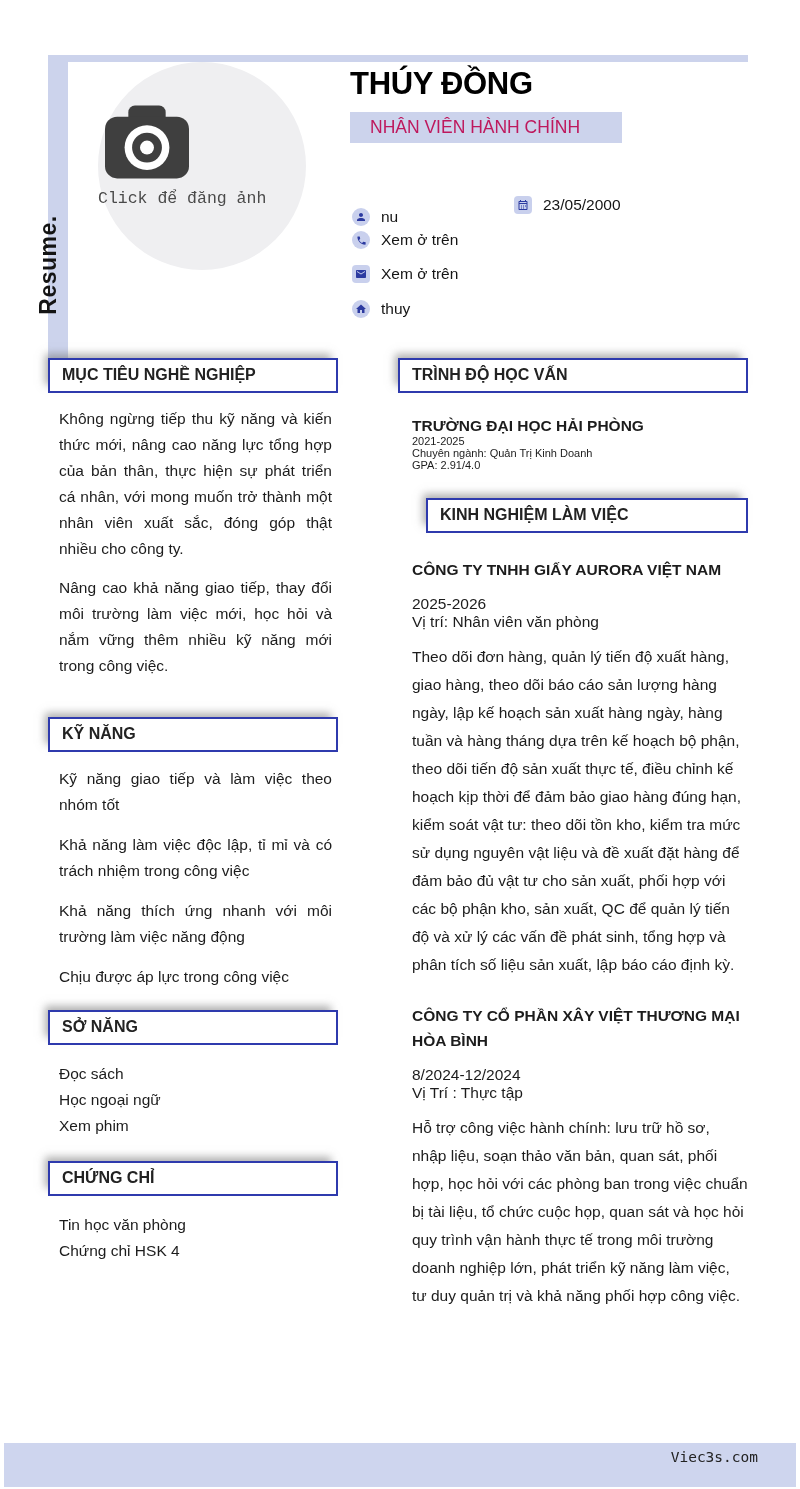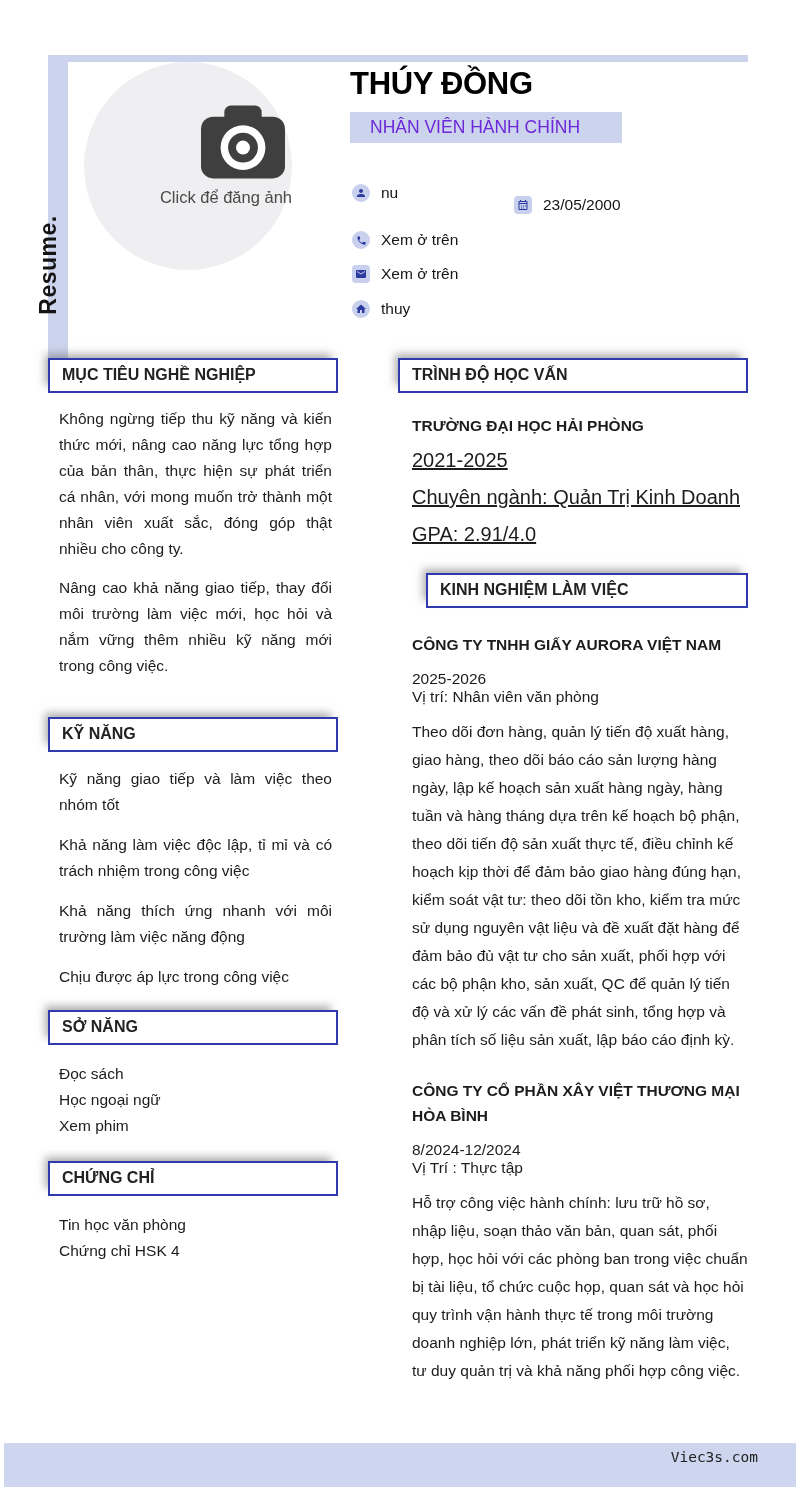--- a/index.html
+++ b/index.html
@@ -10,31 +10,31 @@
   
   .topbar{position:absolute;left:48px;top:55px;width:700px;height:7px;background:#ccd3ec;}
   .leftstripe{position:absolute;left:48px;top:55px;width:20px;height:303px;background:#ccd3ec;}
   .resume-label{
     position:absolute;left:-23px;top:250px;width:145px;height:30px;
     transform:rotate(-90deg);text-align:center;
     font-size:23px;font-weight:700;color:#141414;letter-spacing:.5px;
   }
   
   .photo{
-    position:absolute;left:84px;top:62px;width:208px;height:208px;border-radius:50%;
-    background:#efeff1;text-align:right;cursor:pointer;
+    position:absolute;left:98px;top:62px;width:208px;height:208px;border-radius:50%;
+    background:#efeff1;text-align:left;cursor:pointer;font-family:Liberation Mono, monospace;
   }
   .photo svg{margin-top:38px;}
   .photo-label{font-size:16.5px;color:#4a4a4a;margin-top:0px;}
   
   .name{position:absolute;left:350px;top:66px;font-size:31px;font-weight:700;color:#000000;letter-spacing:-.3px;}
   .jobtitle-bar{
     position:absolute;left:350px;top:112px;width:272px;height:31px;background:#ccd3ec;
     line-height:31px;padding-left:20px;box-sizing:border-box;
-    font-size:17.5px;color:#6d28d9;
+    font-size:17.5px;color:#be185d;
   }
   .info-item{position:absolute;display:flex;align-items:center;gap:11px;font-size:15.5px;color:#151515;}
   .icon-badge{
     width:18px;height:18px;flex:0 0 18px;display:flex;align-items:center;justify-content:center;
     background:#c9d0ed;border-radius:50%;
   }
   .icon-badge.square{border-radius:4px;}
   .icon-badge svg{display:block;}
   
   .col-left{position:absolute;left:48px;top:358px;width:290px;}
@@ -49,21 +49,21 @@
   .pad-r{padding-left:14px;padding-right:0px;}
   .objective p{font-size:15.5px;line-height:26px;text-align:justify;margin:13px 0 0;}
   .skill-item{font-size:15.5px;line-height:26px;text-align:justify;margin-top:14px;}
   .plain-line{font-size:15.5px;line-height:26px;margin:0;}
   .list-block{margin-top:16px;}
   .mt-obj{margin-top:38px;}
   .mt-hob{margin-top:20px;}
   .mt-cert{margin-top:22px;}
   .mt-exp{margin-top:27px;margin-left:28px;}
   .edu-school{font-weight:700;font-size:15.5px;margin-top:24px;}
-  .edu-line{font-size:20px;margin-top:14px;text-decoration:underline;}
+  .edu-line{font-size:11px;}
   .job{margin-top:24px;}
   .job-company{font-weight:700;font-size:15.5px;line-height:25px;}
   .job-period{font-size:15.5px;margin-top:13px;}
   .job-position{font-size:15.5px;}
   .job-desc{font-size:15.5px;line-height:28px;margin-top:12px;text-align:left;}
   
   .footer{
     position:absolute;left:4px;right:4px;bottom:2px;height:44px;background:#ced5ee;
     font-family:"DejaVu Sans Mono", monospace;font-size:14.5px;color:#222;
     text-align:right;line-height:28px;padding-right:38px;box-sizing:border-box;
@@ -83,21 +83,21 @@
     <circle cx="50" cy="51" r="24" fill="#ffffff"></circle>
     <circle cx="50" cy="51" r="16" fill="#3f3f3f"></circle>
     <circle cx="50" cy="51" r="7.5" fill="#ffffff"></circle>
   </svg>
   <div class="photo-label">Click để đăng ảnh</div>
 </div>
 
 <div class="name">THÚY ĐỒNG</div>
 <div class="jobtitle-bar">NHÂN VIÊN HÀNH CHÍNH</div>
 
-<div class="info-item" style="left:352px;top:184px;">
+<div class="info-item" style="left:352px;top:208px;">
   <span class="icon-badge">
     <svg width="12" height="12" viewBox="0 0 24 24" fill="#2c3aa0">
         <path d="M12 12c2.2 0 4-1.8 4-4s-1.8-4-4-4-4 1.8-4 4 1.8 4 4 4zm0 2c-2.7 0-8 1.3-8 4v2h16v-2c0-2.7-5.3-4-8-4z"></path>
       </svg>
   </span>
   <span>nu</span>
 </div>
 
 <div class="info-item" style="left:514px;top:196px;">
   <span class="icon-badge square">

